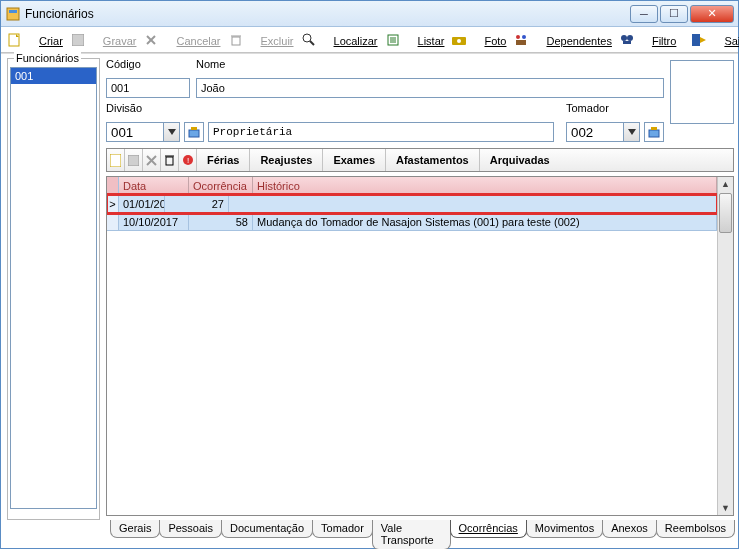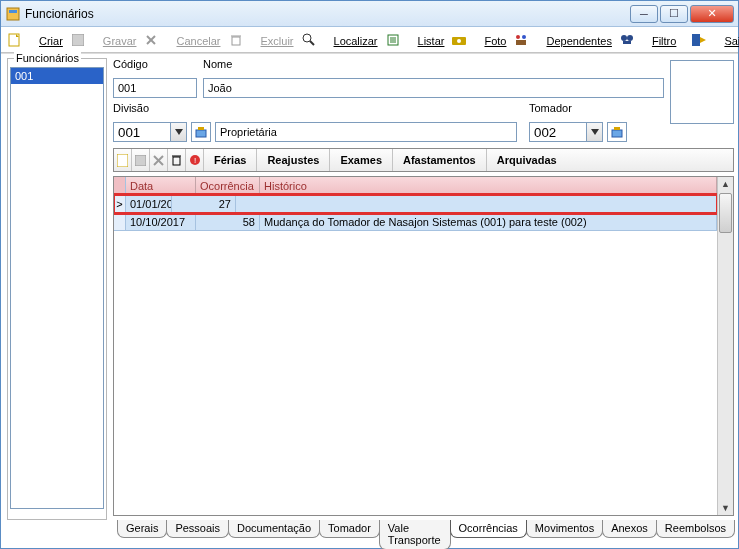--- a/index.html
+++ b/index.html
@@ -146,21 +146,21 @@
   .bottom-tabs {
     height:24px; display:flex; align-items:flex-start; gap:0; margin-top:0;
     padding-left:4px;
   }
   .btab {
     border:1px solid #8a8a8a; border-top:none;
     border-bottom-left-radius:7px;border-bottom-right-radius:7px;
     padding:2px 8px 3px; background:#f4f4f4; font-size:11px; color:#000;
     margin-right:-1px;
   }
-  .btab.active { background:#fff; font-weight:normal; border-color:#5a5a5a; z-index:1; position:relative;}
+  .btab.active { background:#fff; font-weight:normal; border-color:#5a5a5a; z-index:1; position:relative;text-decoration:underline;}
   .underline-link { text-decoration:underline; color:#000;}
   .underline-link.disabled{ color:#9a9a9a;}
   svg { display:block;}
 </style>
 </head>
 <body>
 
 <div class="window">
 
   <div class="titlebar">
@@ -312,21 +312,21 @@
                         <path d="M0 0 L8 0 4 6 Z" fill="#333"></path>
                       </svg>
                     </div>
                 </div>
                 <div class="icon-btn">
                     <svg width="12" height="12">
                       <rect x="1" y="4" width="10" height="7" fill="#6aa6e6" stroke="#2a5aa8"></rect>
                       <rect x="3" y="1" width="6" height="3" fill="#d8a400"></rect>
                     </svg>
                   </div>
-                <input class="text-input" style="width: 302px;" value="Proprietária">
+                <input class="text-input" style="width: 346px; font-family: Liberation Mono, monospace;" value="Proprietária">
               </div>
             </div>
             <div class="field" style="margin-left:6px;">
               <span class="field-label">Tomador</span>
               <div style="display:flex; gap:4px; align-items:center;">
                 <div class="combo">
                   <input class="combo-input" value="002" style="">
                   <div class="combo-btn">
                       <svg width="8" height="6">
                         <path d="M0 0 L8 0 4 6 Z" fill="#333"></path>

